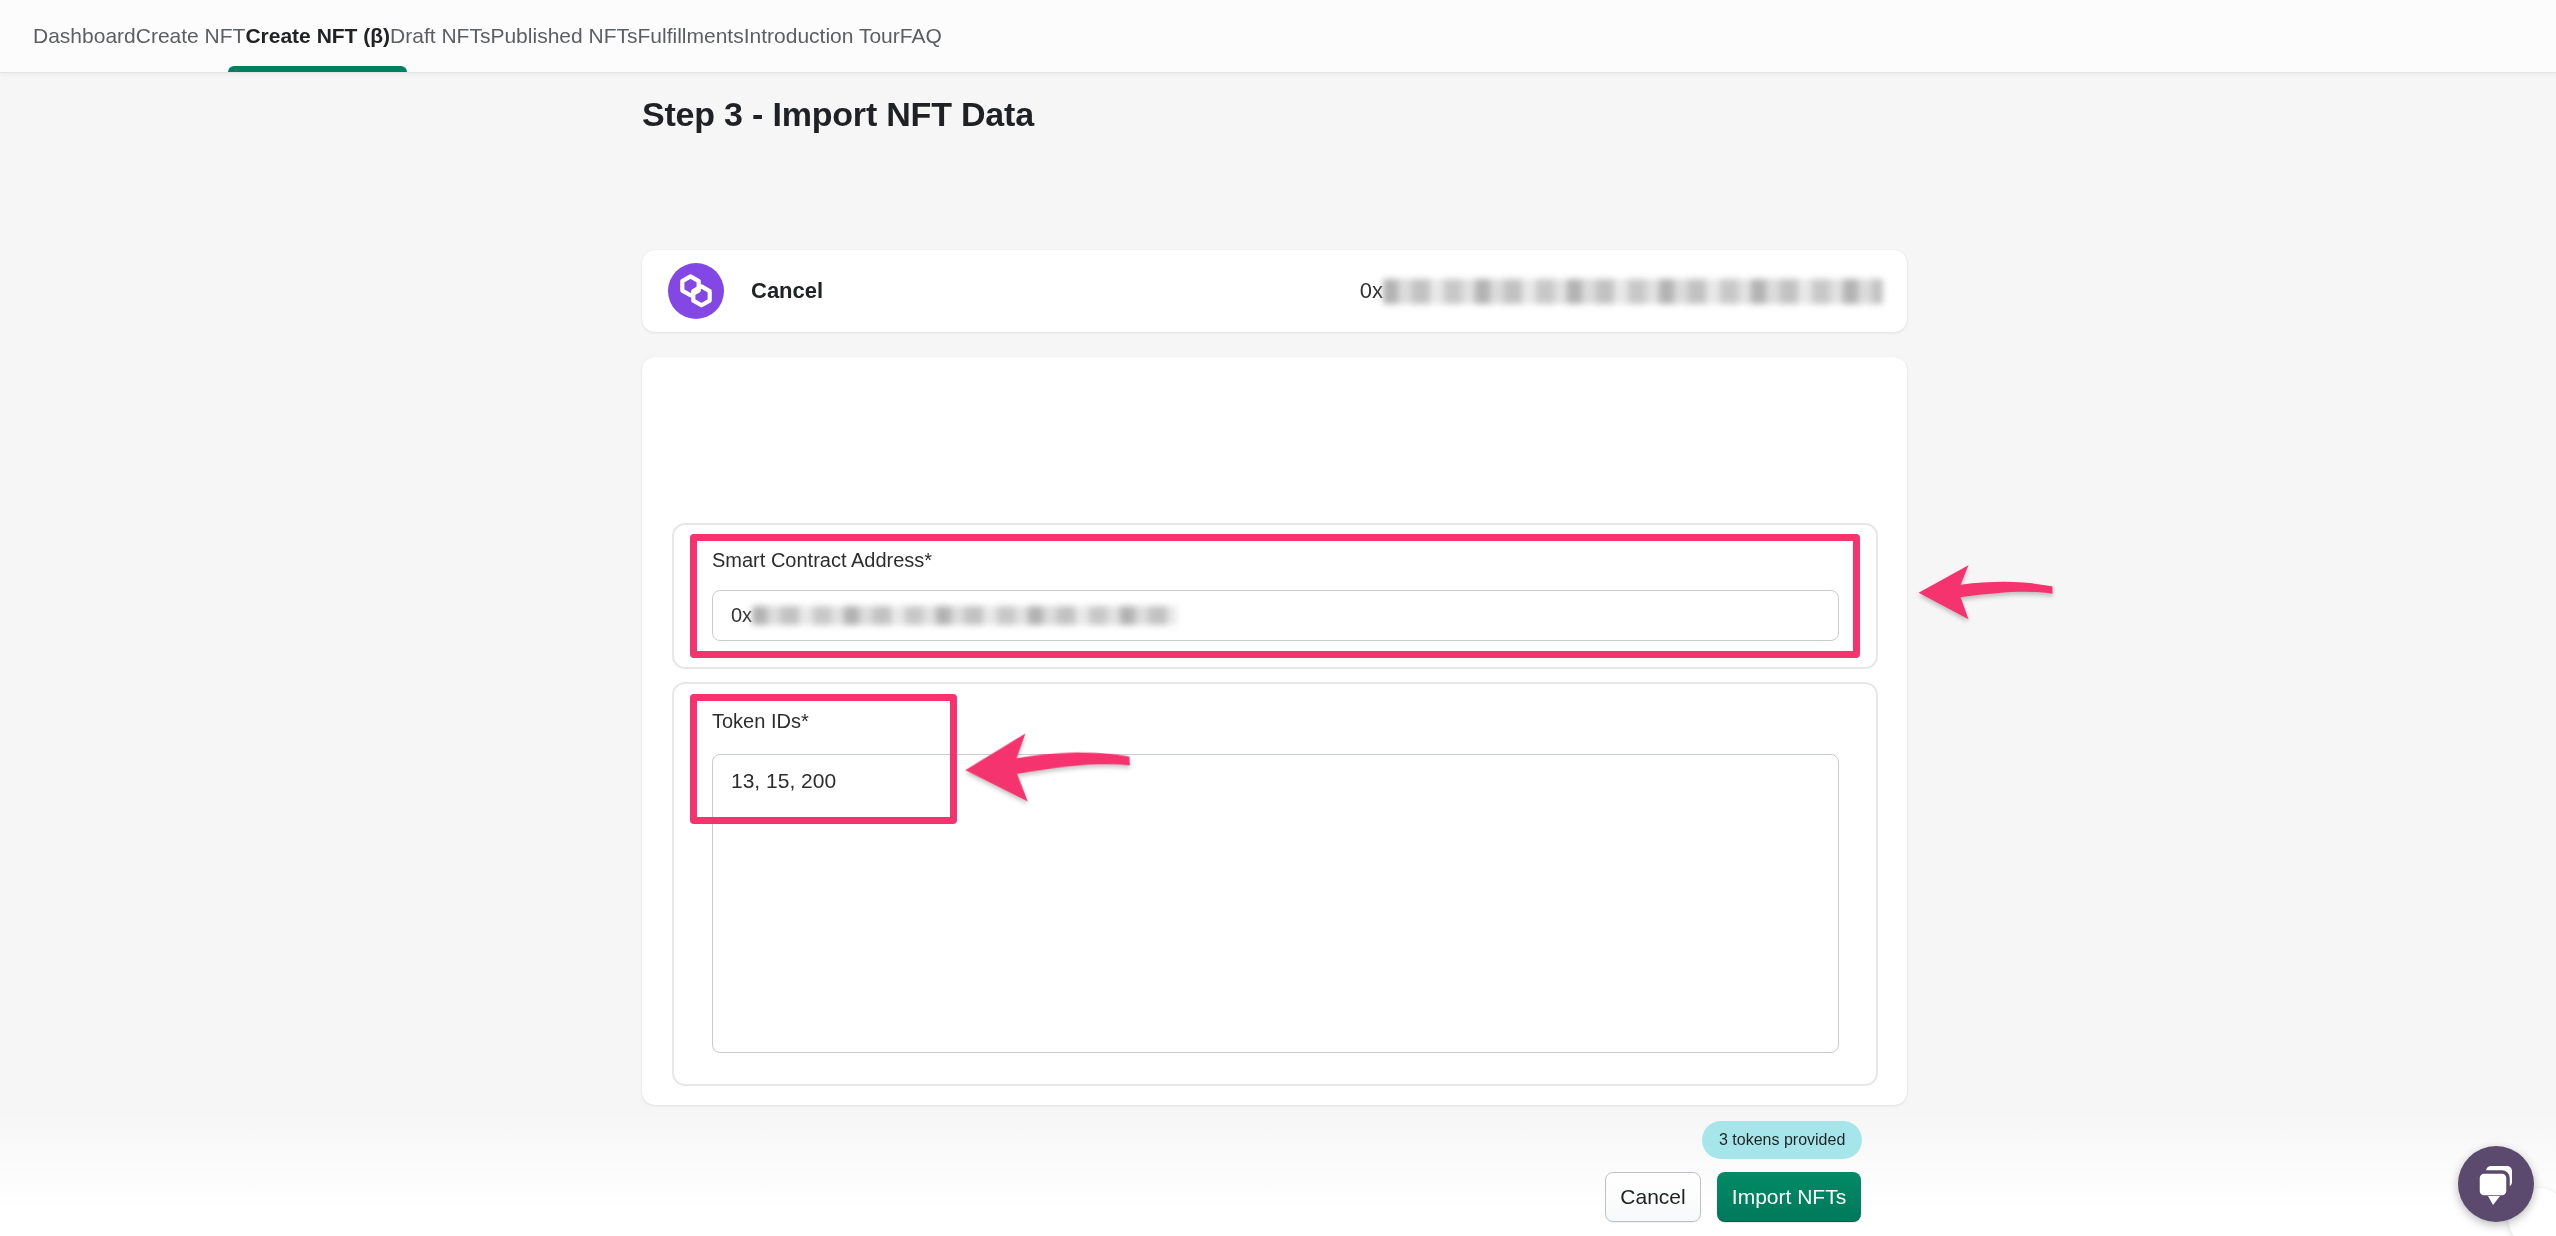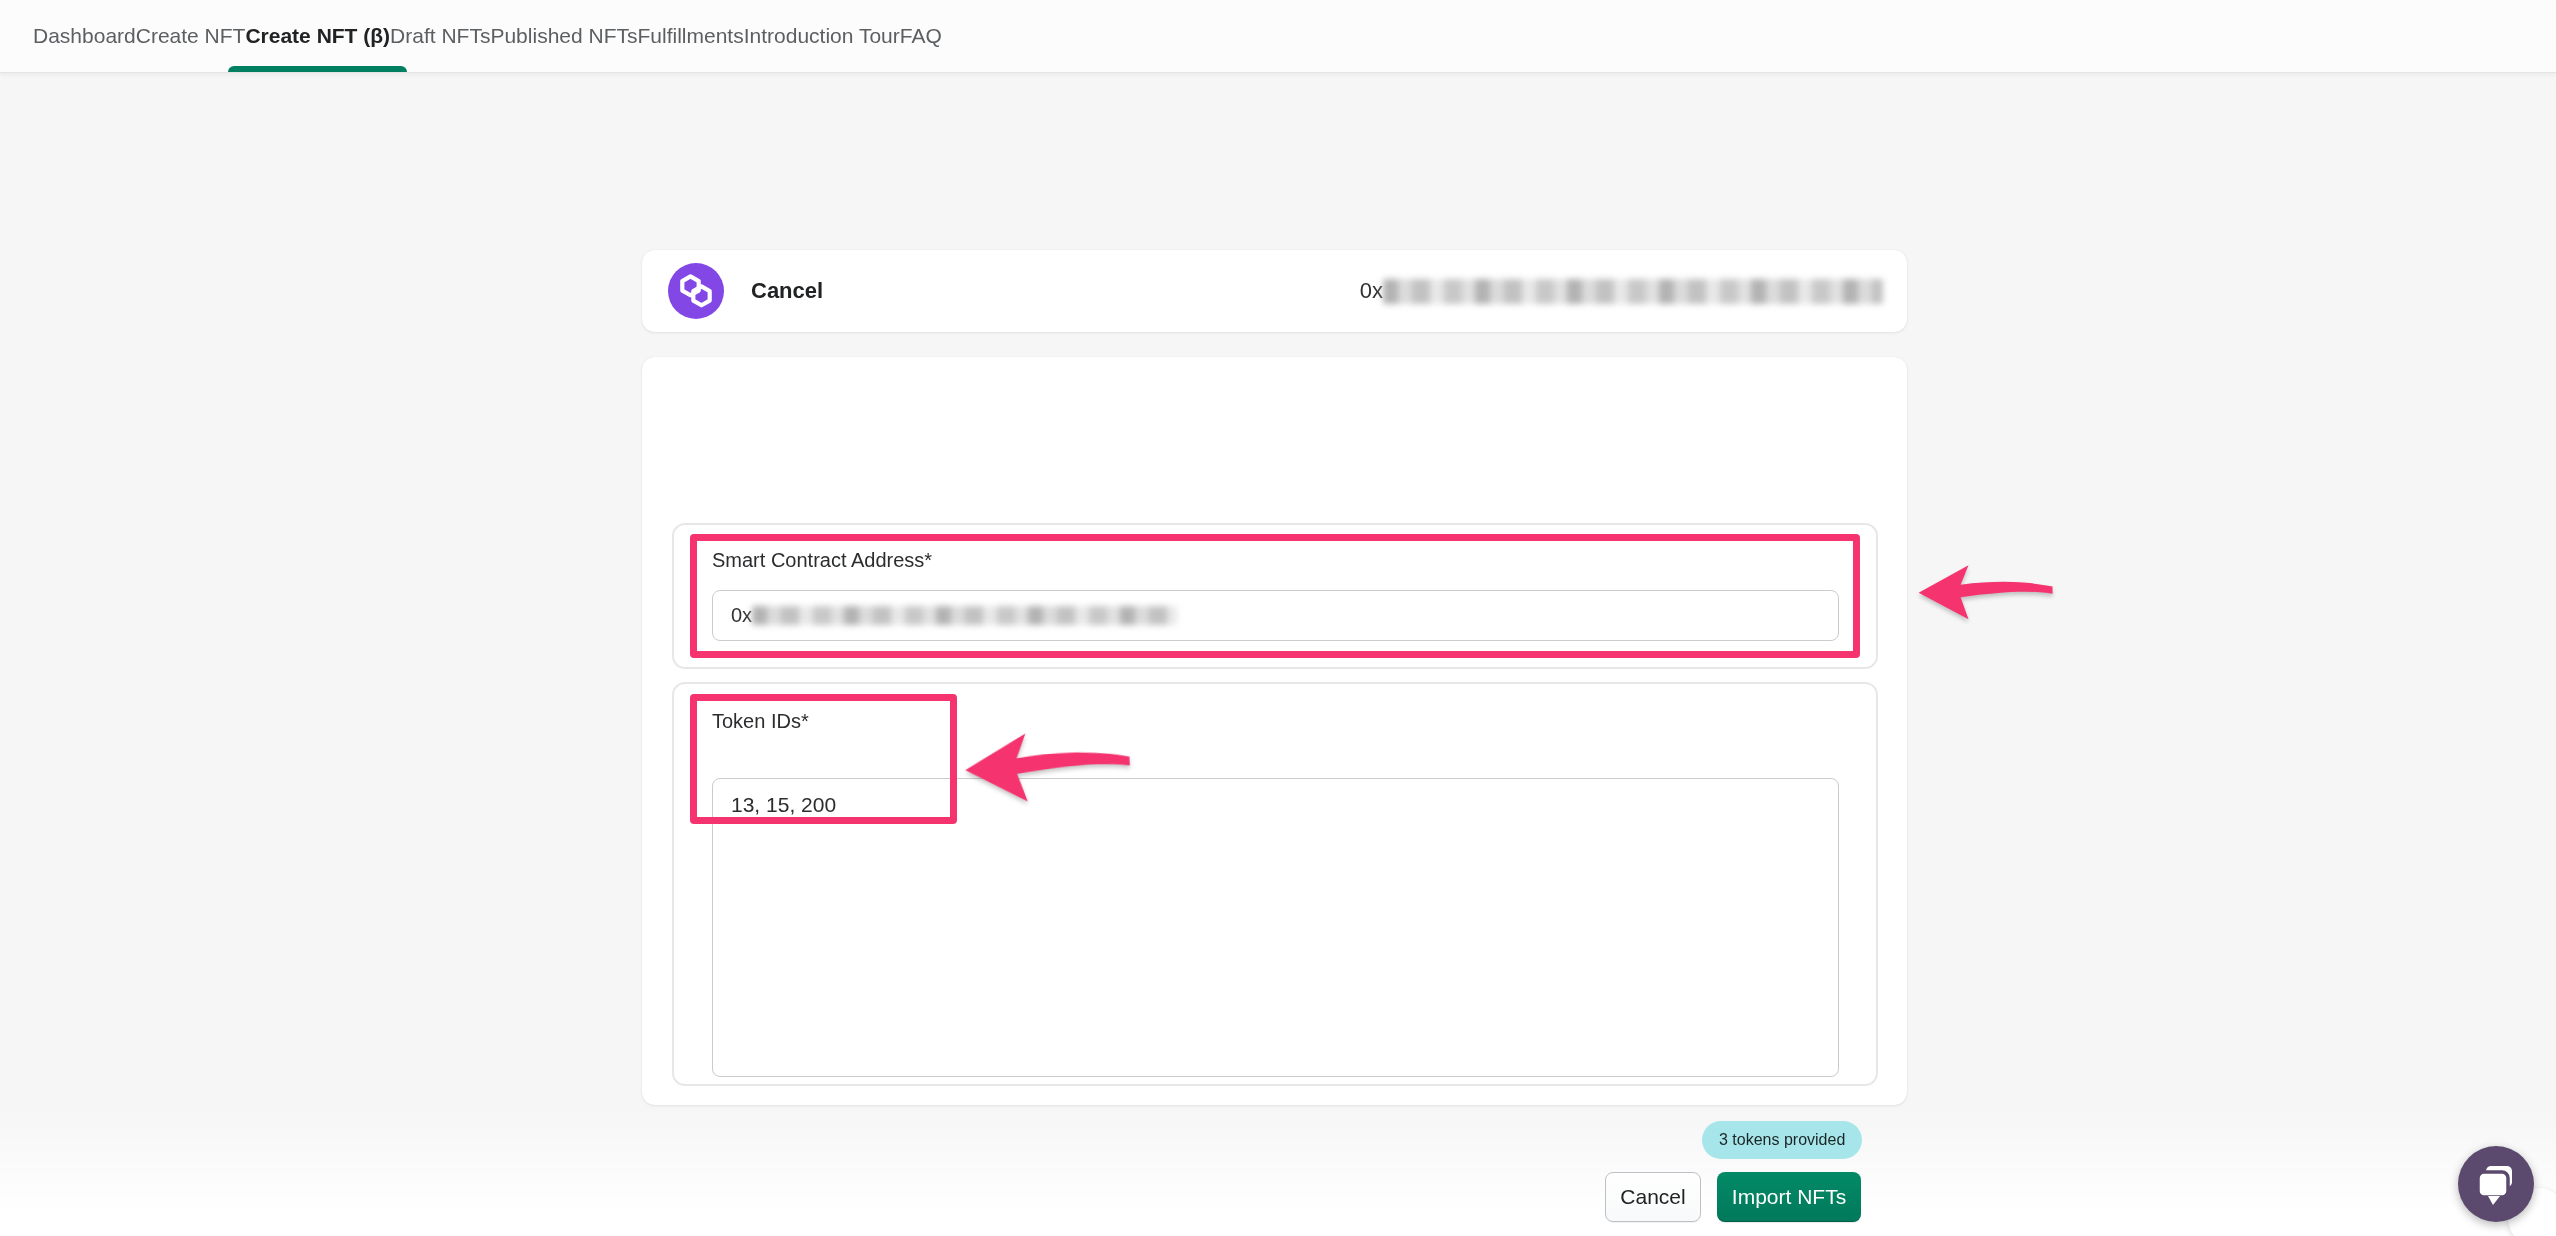--- a/index.html
+++ b/index.html
@@ -54,21 +54,21 @@
   .field-label{position:absolute;font-size:20px;color:#2c2d2f;z-index:3;}
   .label-contract{left:712px;top:549px;}
   .label-tokens{left:712px;top:710px;}
 
   .text-input{position:absolute;left:712px;top:590px;width:1127px;height:51px;background:#fff;
               border:1.5px solid #c9cccf;border-radius:8px;display:flex;align-items:center;
               padding:0 18px;font-size:20px;color:#333;z-index:2;}
   .token-textarea{position:absolute;left:712px;top:754px;width:1127px;height:299px;background:#fff;
               border:1.5px solid #c9cccf;border-radius:8px;resize:none;
               padding:14px 18px;font-size:21px;color:#2c2d2f;z-index:2;
-              font-family:"Liberation Sans","DejaVu Sans",sans-serif;outline:none;margin-top:24px;}
+              font-family:"Liberation Sans","DejaVu Sans",sans-serif;outline:none;}
 
   
   .hl-box{position:absolute;border:7px solid var(--highlight-pink,#F5336F);border-radius:4px;
           z-index:4;pointer-events:none;}
   .hl-contract{left:690px;top:534px;width:1170px;height:124px;}
   .hl-tokens{left:690px;top:694px;width:267px;height:130px;}
   .arrow{position:absolute;z-index:5;pointer-events:none;filter:drop-shadow(0 3px 2px rgba(0,0,0,.22));}
   .arrow-1{left:1916px;top:560px;width:140px;height:62px;}
   .arrow-2{left:962px;top:726px;width:172px;height:78px;transform:rotate(-2deg);}
 
@@ -120,20 +120,21 @@
         <span>Fulfillments</span>
       </div>
     <div class="nav-item">
         <span>Introduction Tour</span>
       </div>
     <div class="nav-item">
         <span>FAQ</span>
       </div>
   </nav>
 
+  <h1 class="page-title">Step 3 - Import NFT Data</h1>
 
   <div class="card chain-card">
     <svg class="chain-icon" viewBox="0 0 56 56">
       <circle cx="28" cy="28" r="28" fill="var(--polygon-purple,#8247E5)"></circle>
       <g fill="none" stroke="#ffffff" stroke-width="4.2" stroke-linejoin="round">
         <path d="M22.5 13.4 L30.7 18.1 L30.7 27.6 L22.5 32.3 L14.3 27.6 L14.3 18.1 Z"></path>
         <path d="M33.5 23.4 L41.7 28.1 L41.7 37.6 L33.5 42.3 L25.3 37.6 L25.3 28.1 Z"></path>
       </g>
     </svg>
     <span class="chain-name">Cancel</span>

